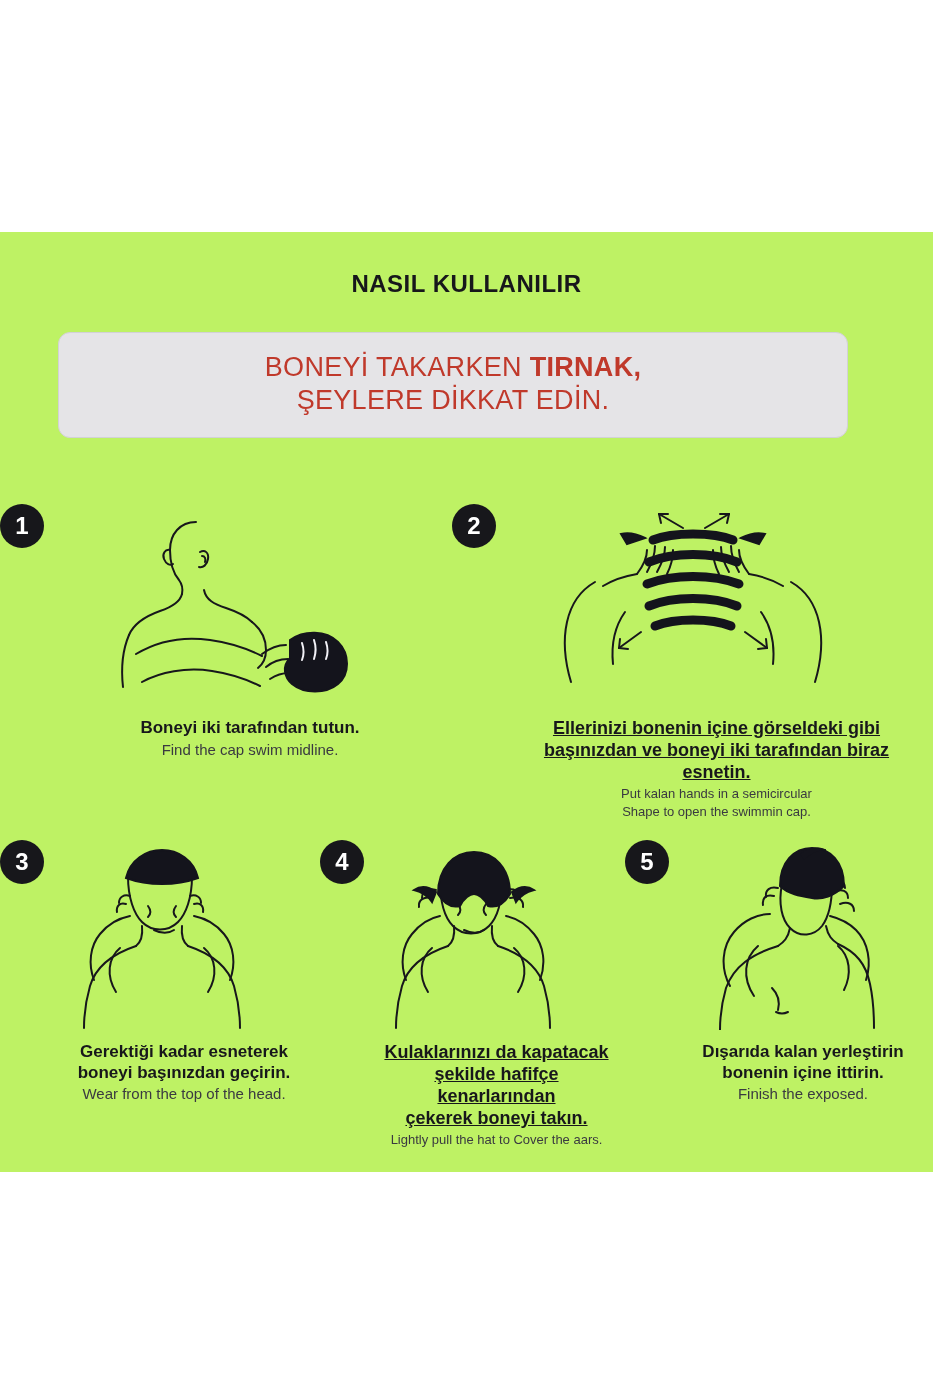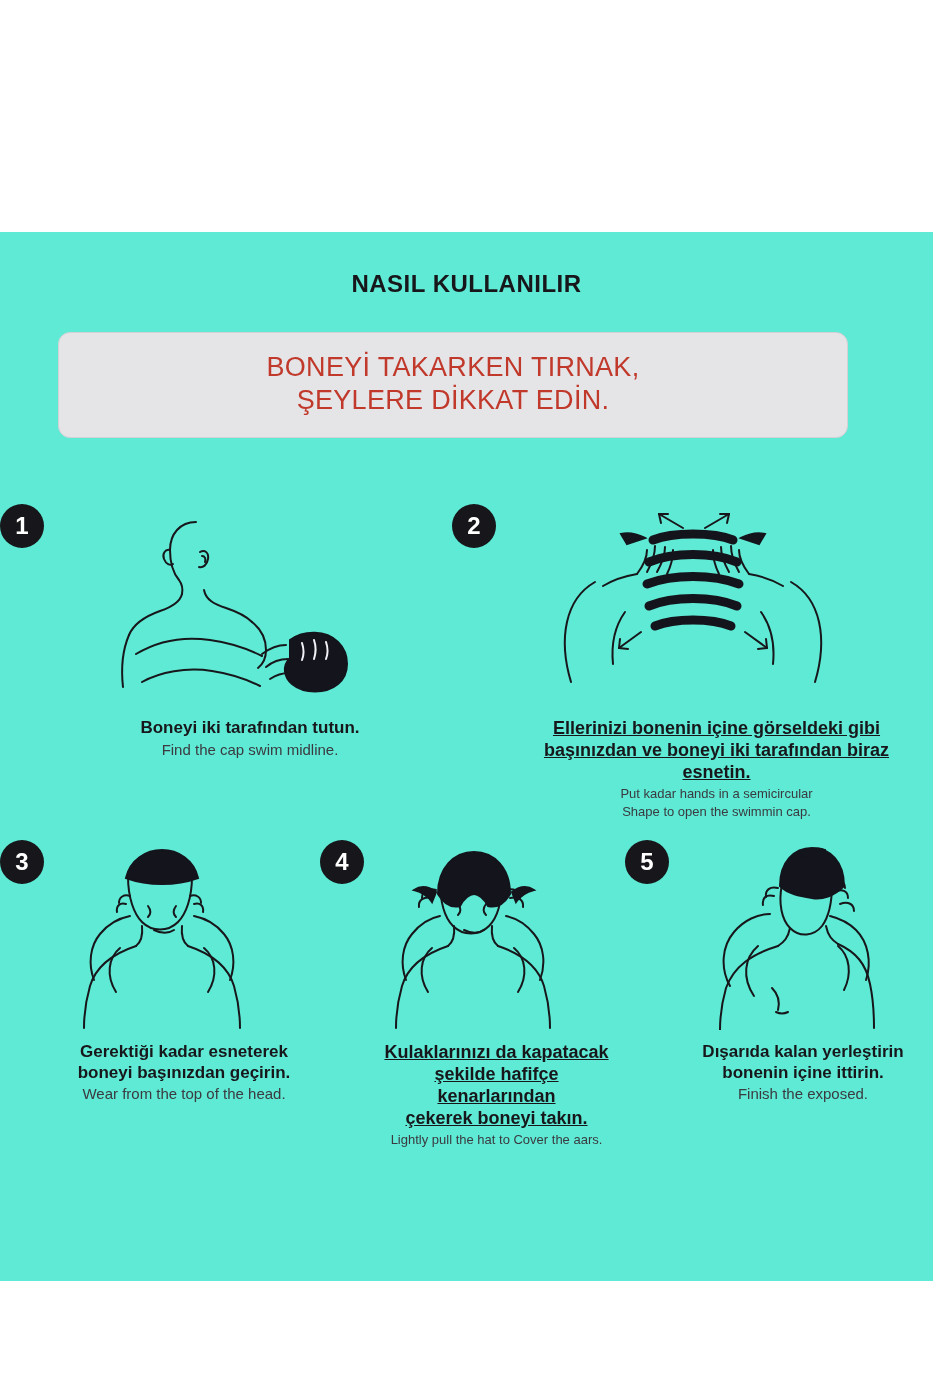--- a/index.html
+++ b/index.html
@@ -20,22 +20,22 @@
     height: 1400px;
     background: #ffffff;
   }
 
   
   .panel {
     position: absolute;
     left: 0;
     top: 232px;
     width: 933px;
-    height: 1049px;
-    background: #5eead4;
+    height: 940px;
+    background: #bef264;
   }
 
   .title {
     text-align: center;
     font-size: 24px;
     font-weight: bold;
     letter-spacing: 0.5px;
     color: #17171b;
     margin-top: 38px;
   }
@@ -54,21 +54,21 @@
     text-align: center;
   }
   .callout-line {
     color: #c0392b;
     font-size: 27px;
     line-height: 1.22;
     letter-spacing: 0.3px;
     font-weight: 400;
   }
   .callout .bold {
-    font-weight: normal;
+    font-weight: bold;
     text-align: center;
   }
 
   
   .row {
     position: absolute;
     left: 0;
     width: 933px;
     display: flex;
   }
@@ -233,21 +233,21 @@
               <path d="M86 144 l9 1"></path>
               <path d="M86 144 l1 -9"></path>
             <path d="M212 128 l22 16"></path>
               <path d="M234 144 l-9 1"></path>
               <path d="M234 144 l-1 -9"></path>
           </g>
         </svg>
         <div class="caption cap-top small">
           <div class="tr">Ellerinizi bonenin içine görseldeki gibi</div>
           <div class="tr">başınızdan ve boneyi iki tarafından biraz esnetin.</div>
-          <div class="en">Put kadar hands in a semicircular</div>
+          <div class="en">Put kalan hands in a semicircular</div>
           <div class="en">Shape to open the swimmin cap.</div>
         </div>
       </div>
 
     </div>
 
     <div class="row row-bottom">
 
       <div class="step step-3">
         <div class="badge">3</div>

